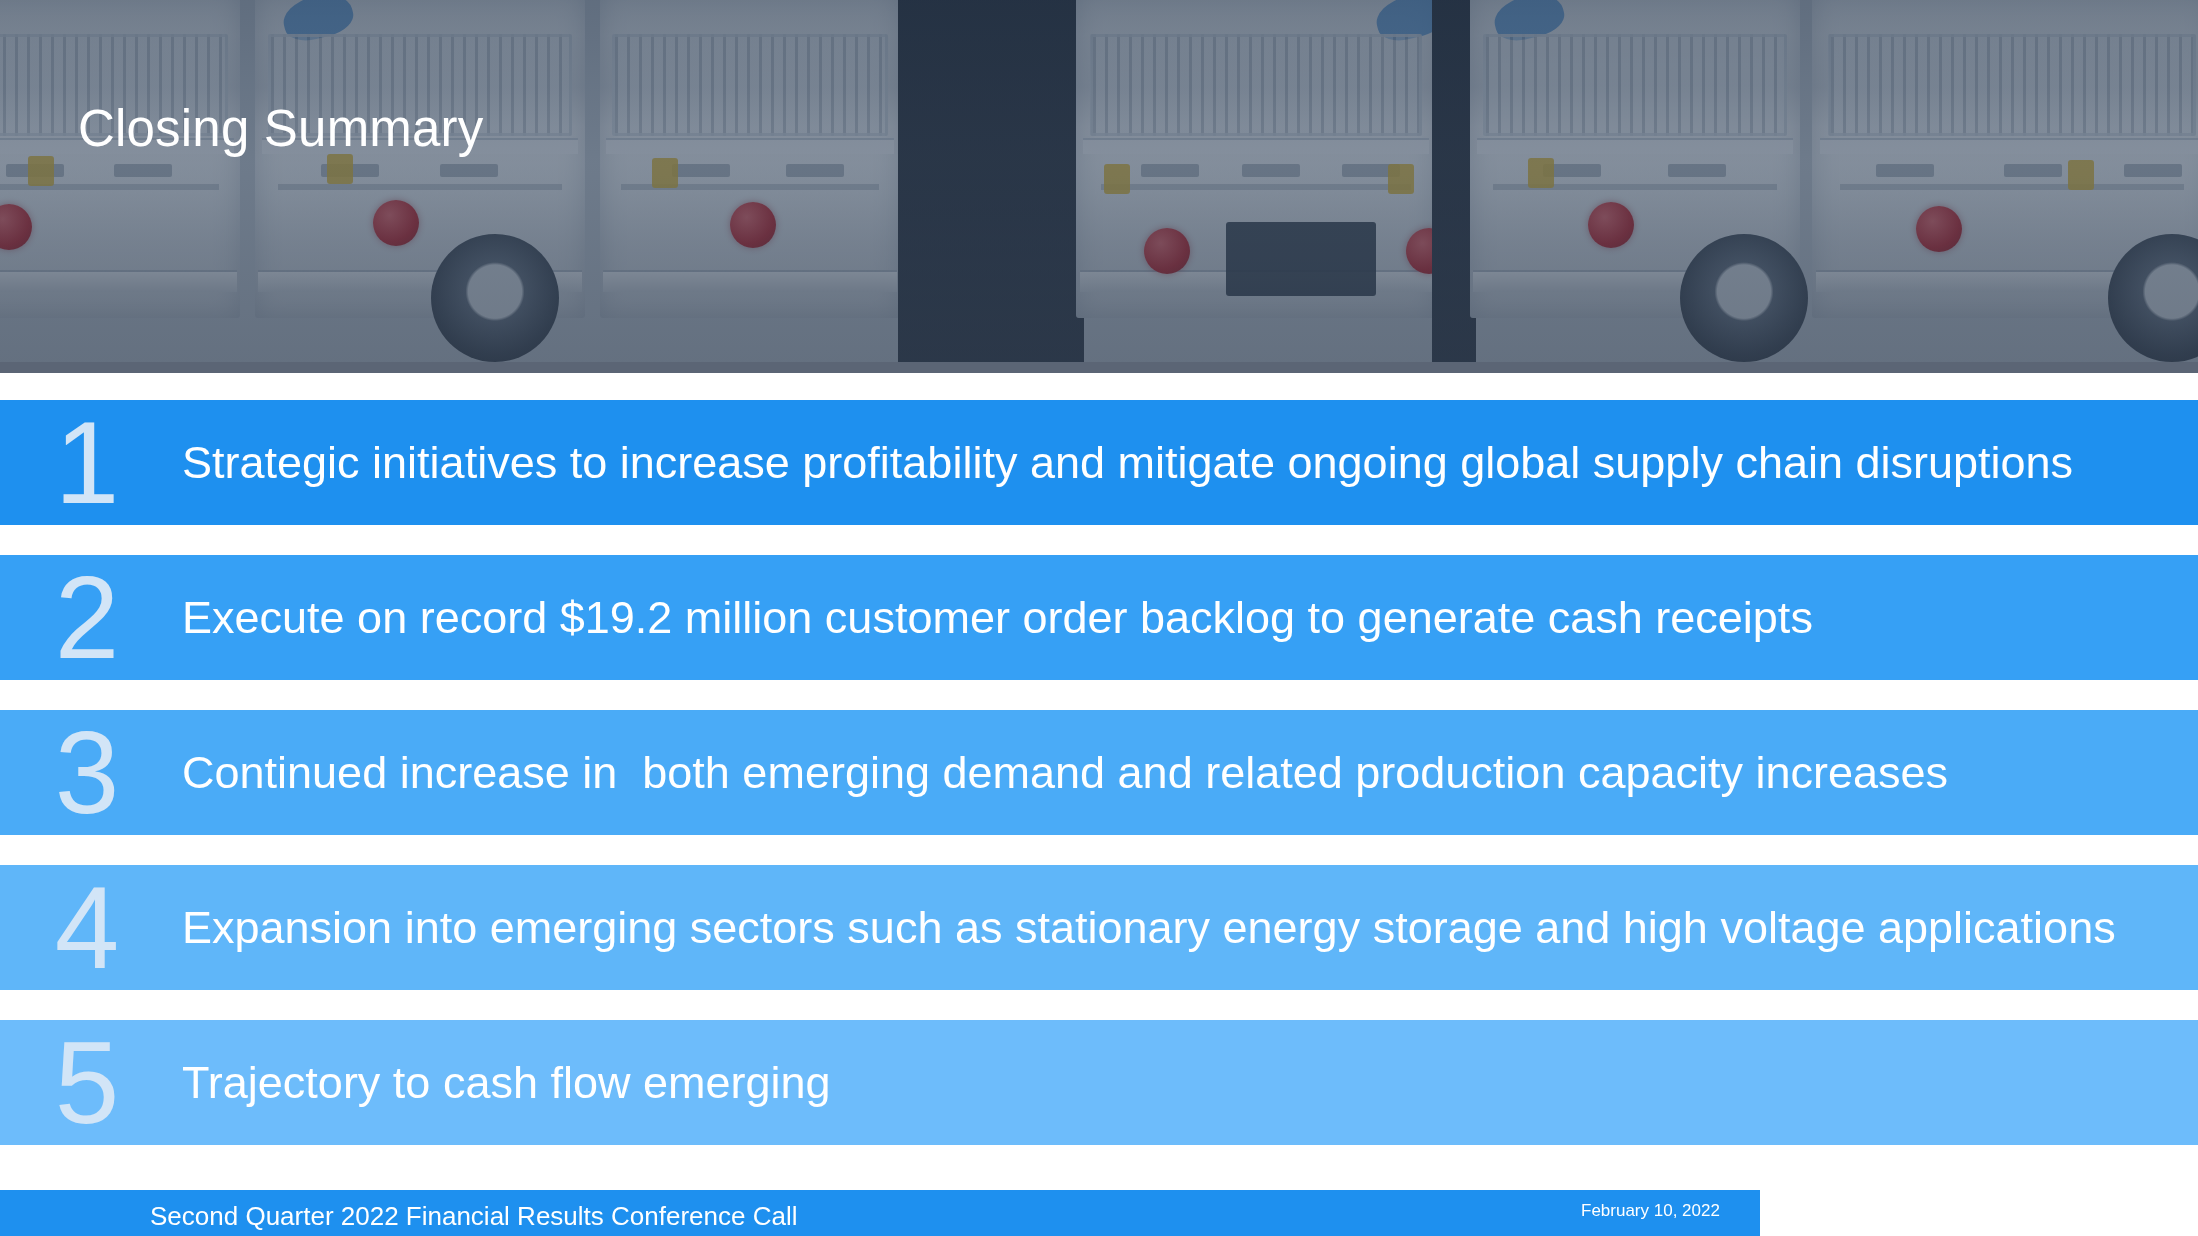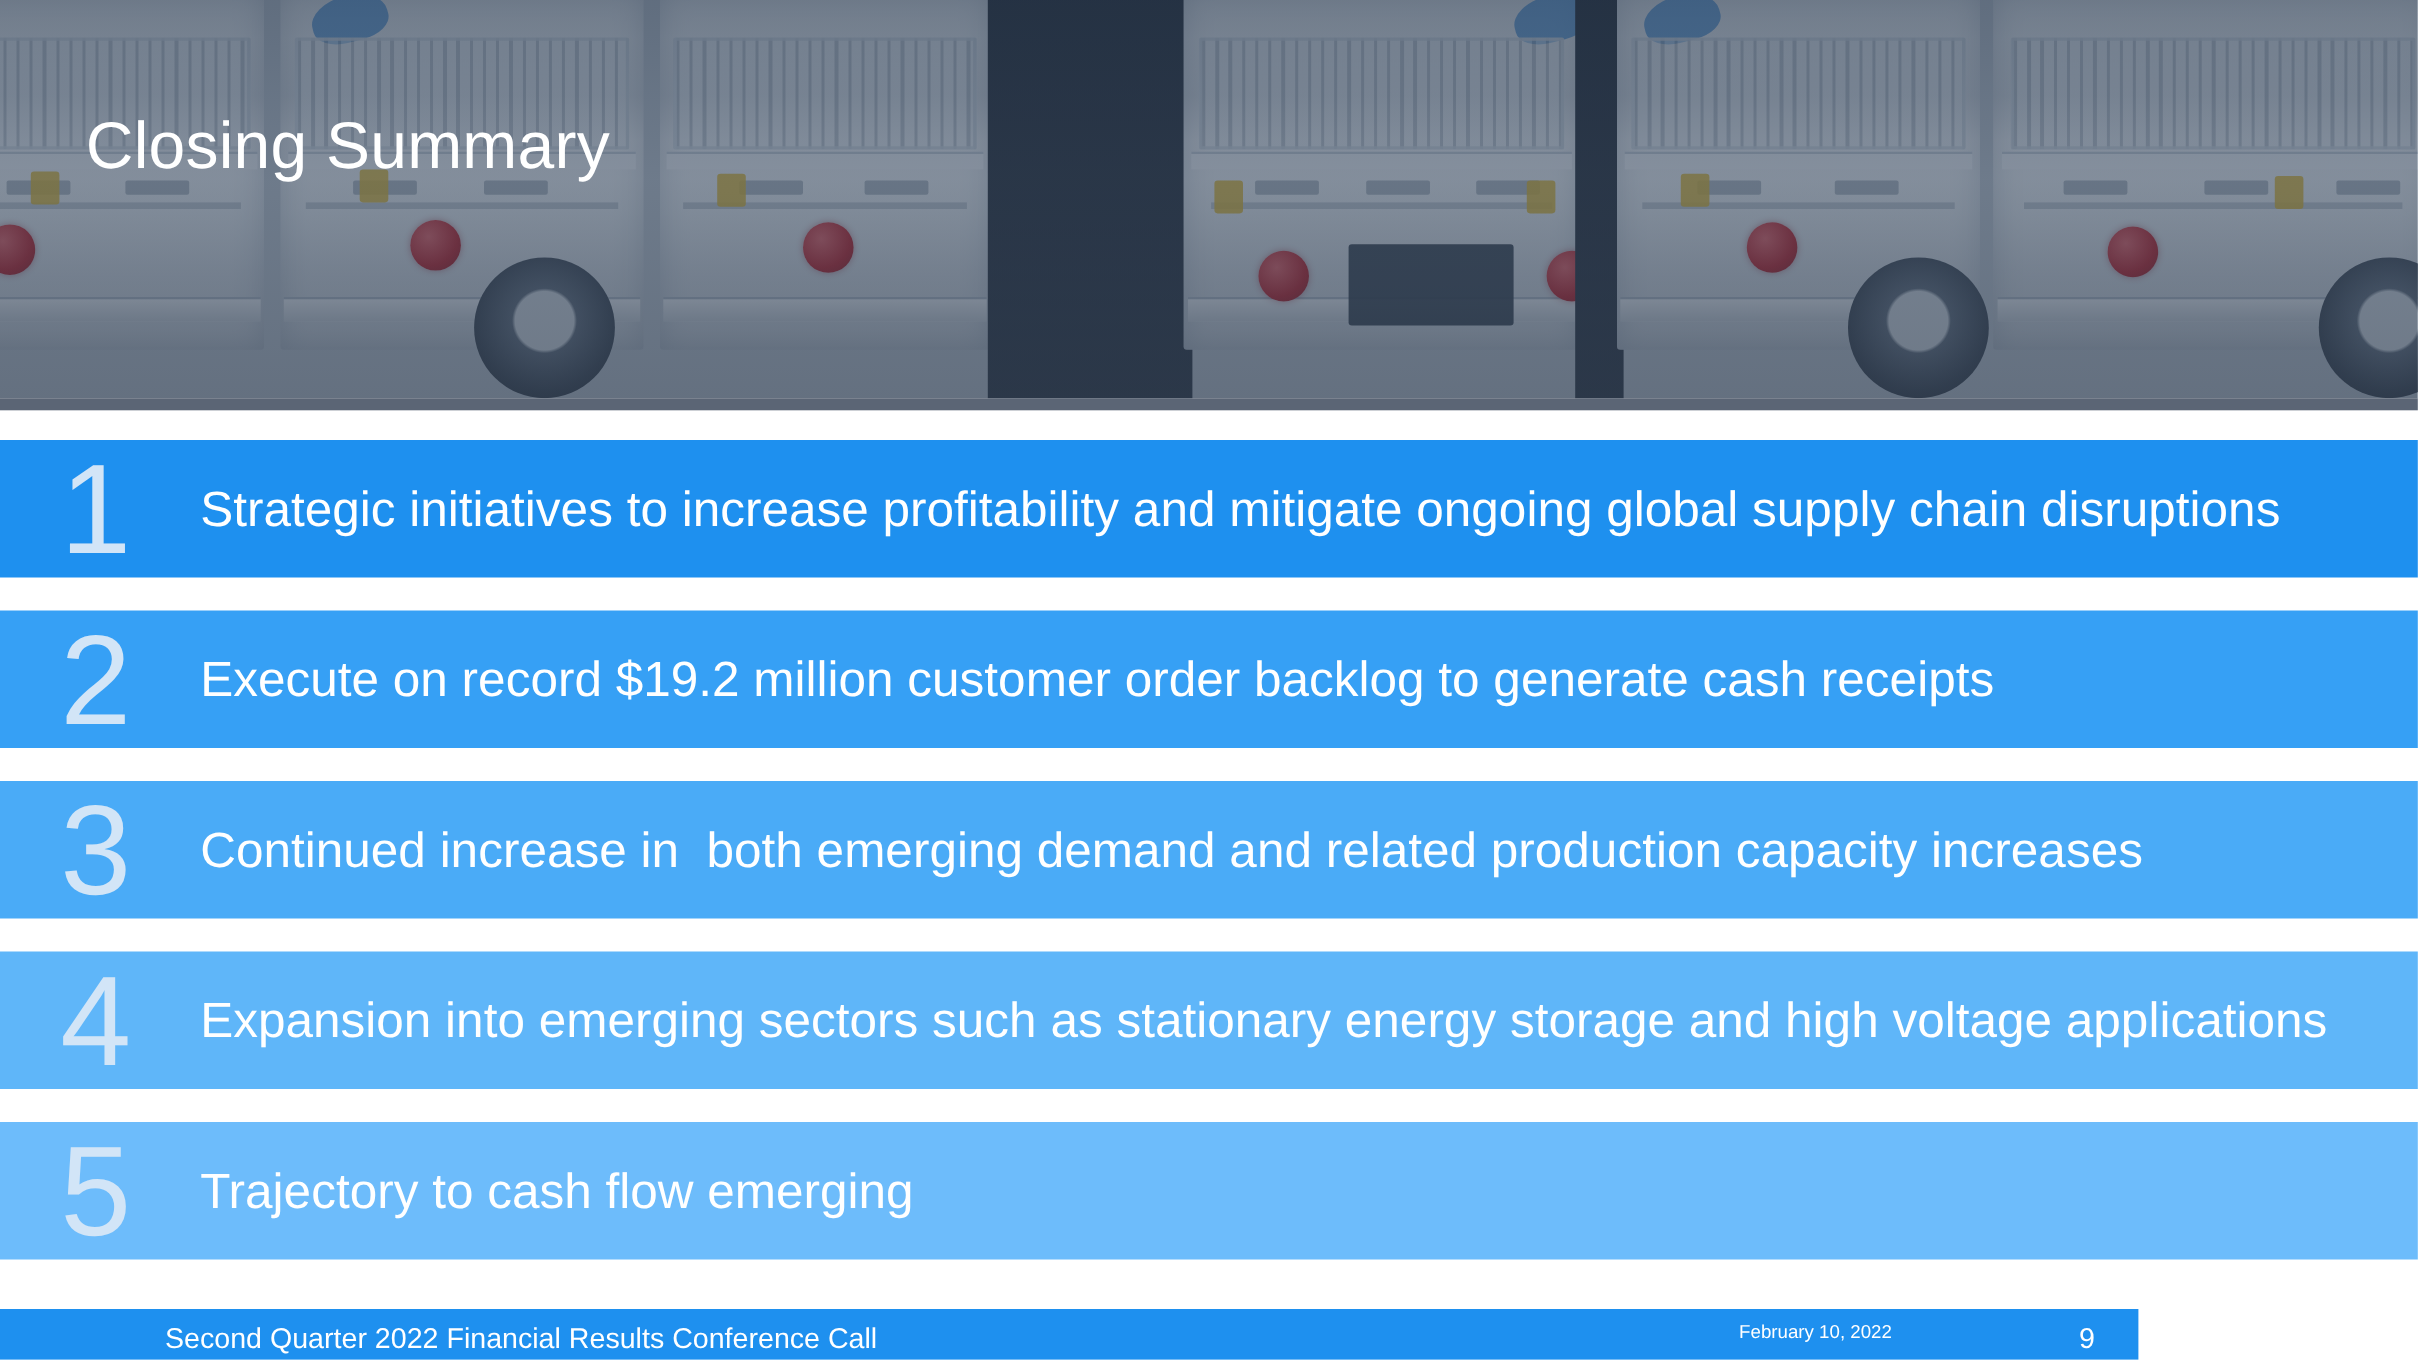--- a/index.html
+++ b/index.html
@@ -151,21 +151,21 @@
     top: 362px;
     width: 2198px;
     height: 11px;
     background: #5b6575;
   }
 
   .slide-title {
     position: absolute;
     left: 78px;
     top: 103px;
-    font-size: 60px;
+    font-size: 51px;
     color: #ffffff;
     letter-spacing: .2px;
     line-height: 1;
     white-space: nowrap;
   }
 
   
   .bars {
     position: absolute;
     left: 0;
@@ -198,21 +198,21 @@
     padding-left: 52px;
     white-space: pre;
     line-height: 1.15;
   }
 
   
   .footer {
     position: absolute;
     left: 0;
     top: 1190px;
-    width: 1944px;
+    width: 1760px;
     height: 46px;
     background: #1e90ef;
   }
   .footer-left {
     position: absolute;
     left: 150px;
     top: 11px;
     font-size: 26px;
     color: #ffffff;
     white-space: nowrap;

